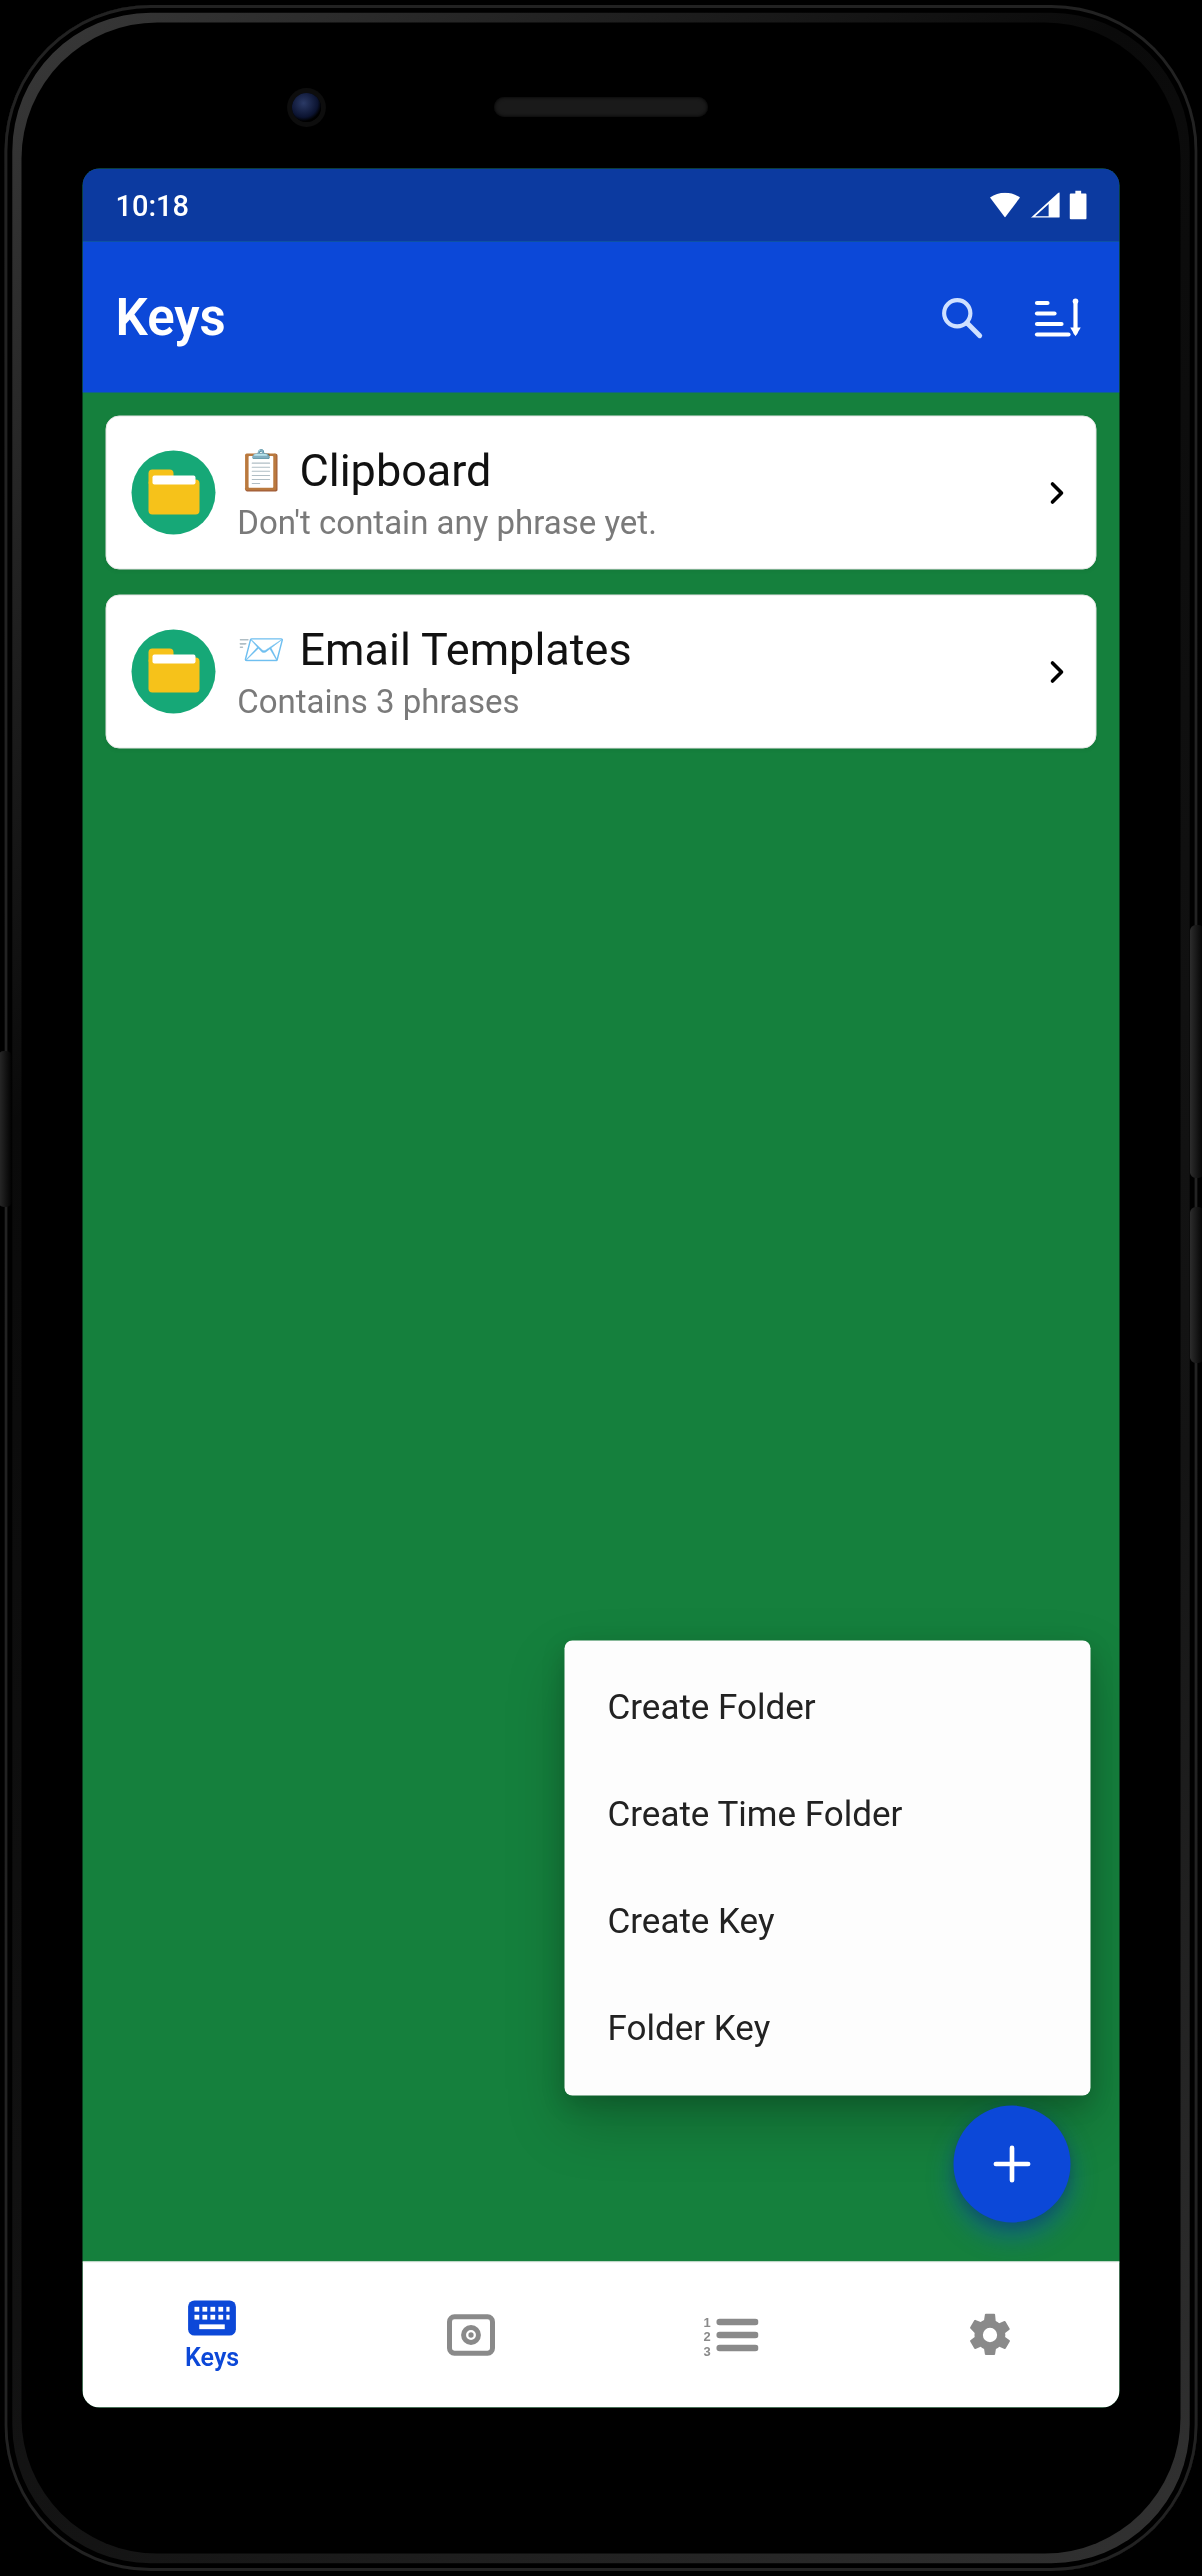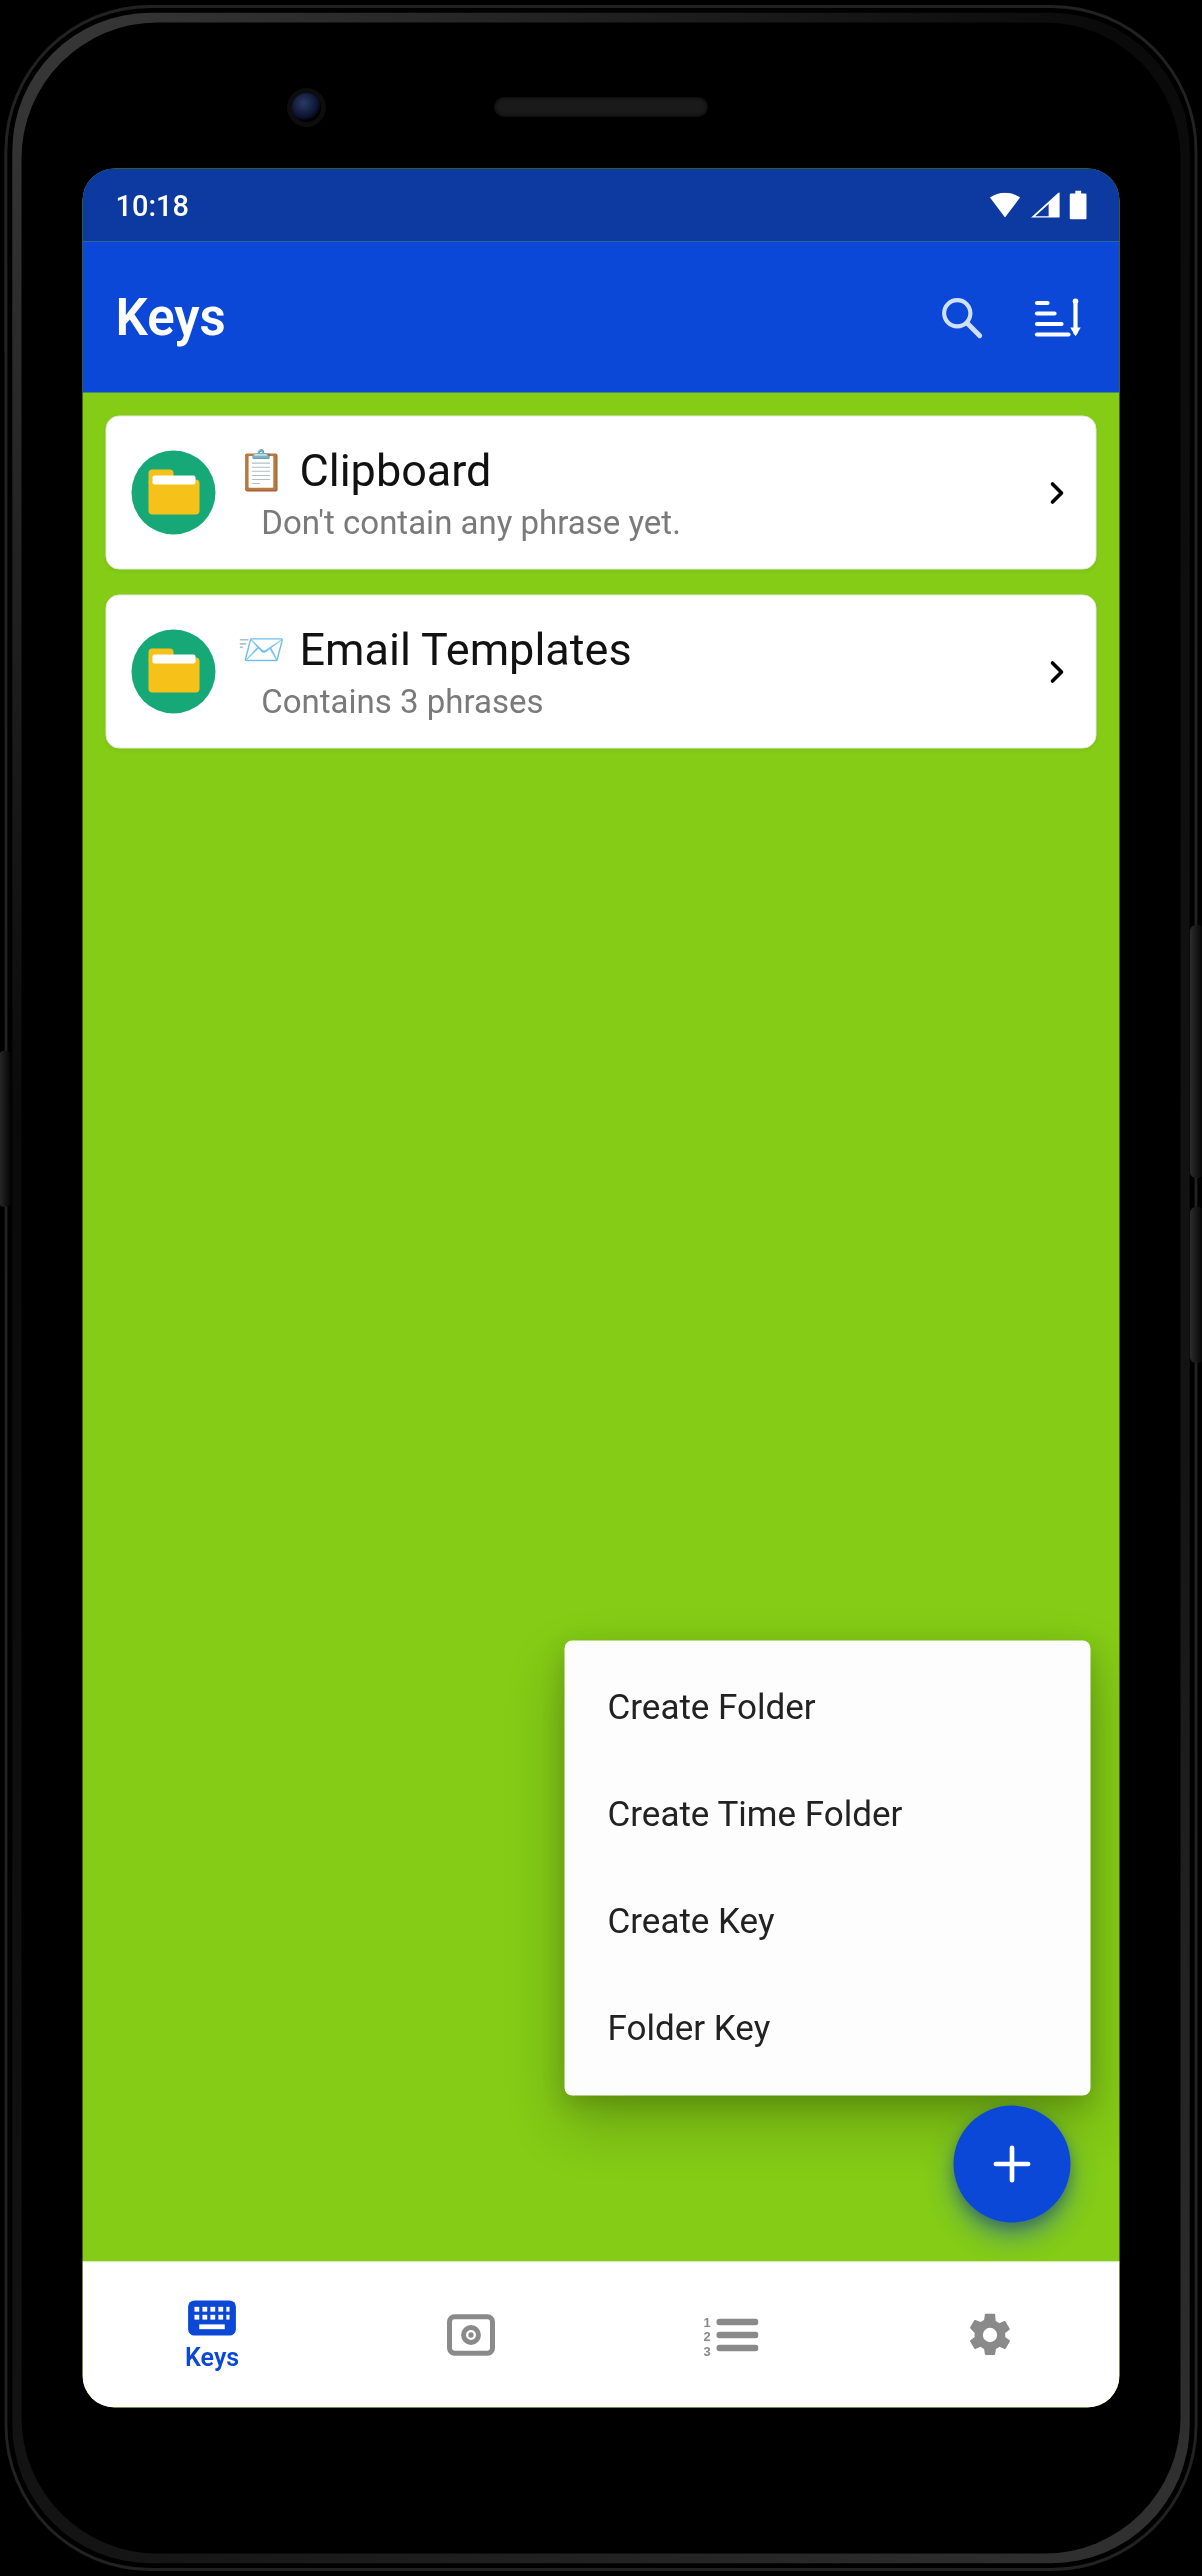--- a/index.html
+++ b/index.html
@@ -29,22 +29,22 @@
     transform: translate(-50%, -50%);
     width: 1159px; height: 2531px;
     border-radius: 136px;
     background: #000;
   }
   .screen {
     position: absolute;
     left: 50%; top: 50%;
     transform: translate(-50%, -50%);
     width: 1037px; height: 2239px;
-    border-radius: 32px;
-    background: #84cc16;
+    border-radius: 17px;
+    background: #15803d;
     overflow: hidden;
   }
   .speaker {
     position: absolute;
     left: 50%; top: 97px;
     transform: translateX(-50%);
     width: 214px; height: 19.5px;
     border-radius: 11.7px;
     background: #1a1a1a;
     box-shadow: inset 0 0 3.9px #000;
@@ -117,21 +117,21 @@
     content:""; position:absolute; left:0; top:-9.7px; width:25px; height:13.6px;
     background:#f6c21a; border-radius:3.9px 3.9px 0 0;
   }
   .folder-shape::after{
     content:""; position:absolute; left:3.9px; top:-3.9px; width:43px; height:9.7px;
     background:#fff; border-radius:1.9px;
   }
   .card-texts { flex:1; min-width:0; }
   .card-title-row { display:flex; align-items:center; gap:13.6px; }
   .card-title { font-size:45px; color:#111; }
-  .card-sub { font-size:33px; color:#7a7a7a; margin-top:5.8px;margin-left:24px; }
+  .card-sub { font-size:33px; color:#7a7a7a; margin-top:5.8px; }
   .chev { flex:0 0 auto; color:#111; }
 
   
   .fab {
     position:absolute; right:49px; bottom:39px;
     width:117px; height:117px; border-radius:50%;
     background:#0c48d8; color:#fff;
     display:flex; align-items:center; justify-content:center;
     box-shadow:0 13.6px 27px rgba(12,72,216,.45), 0 5.8px 11.7px rgba(0,0,0,.25);
     cursor:pointer; font-size:58px; font-weight:300;

